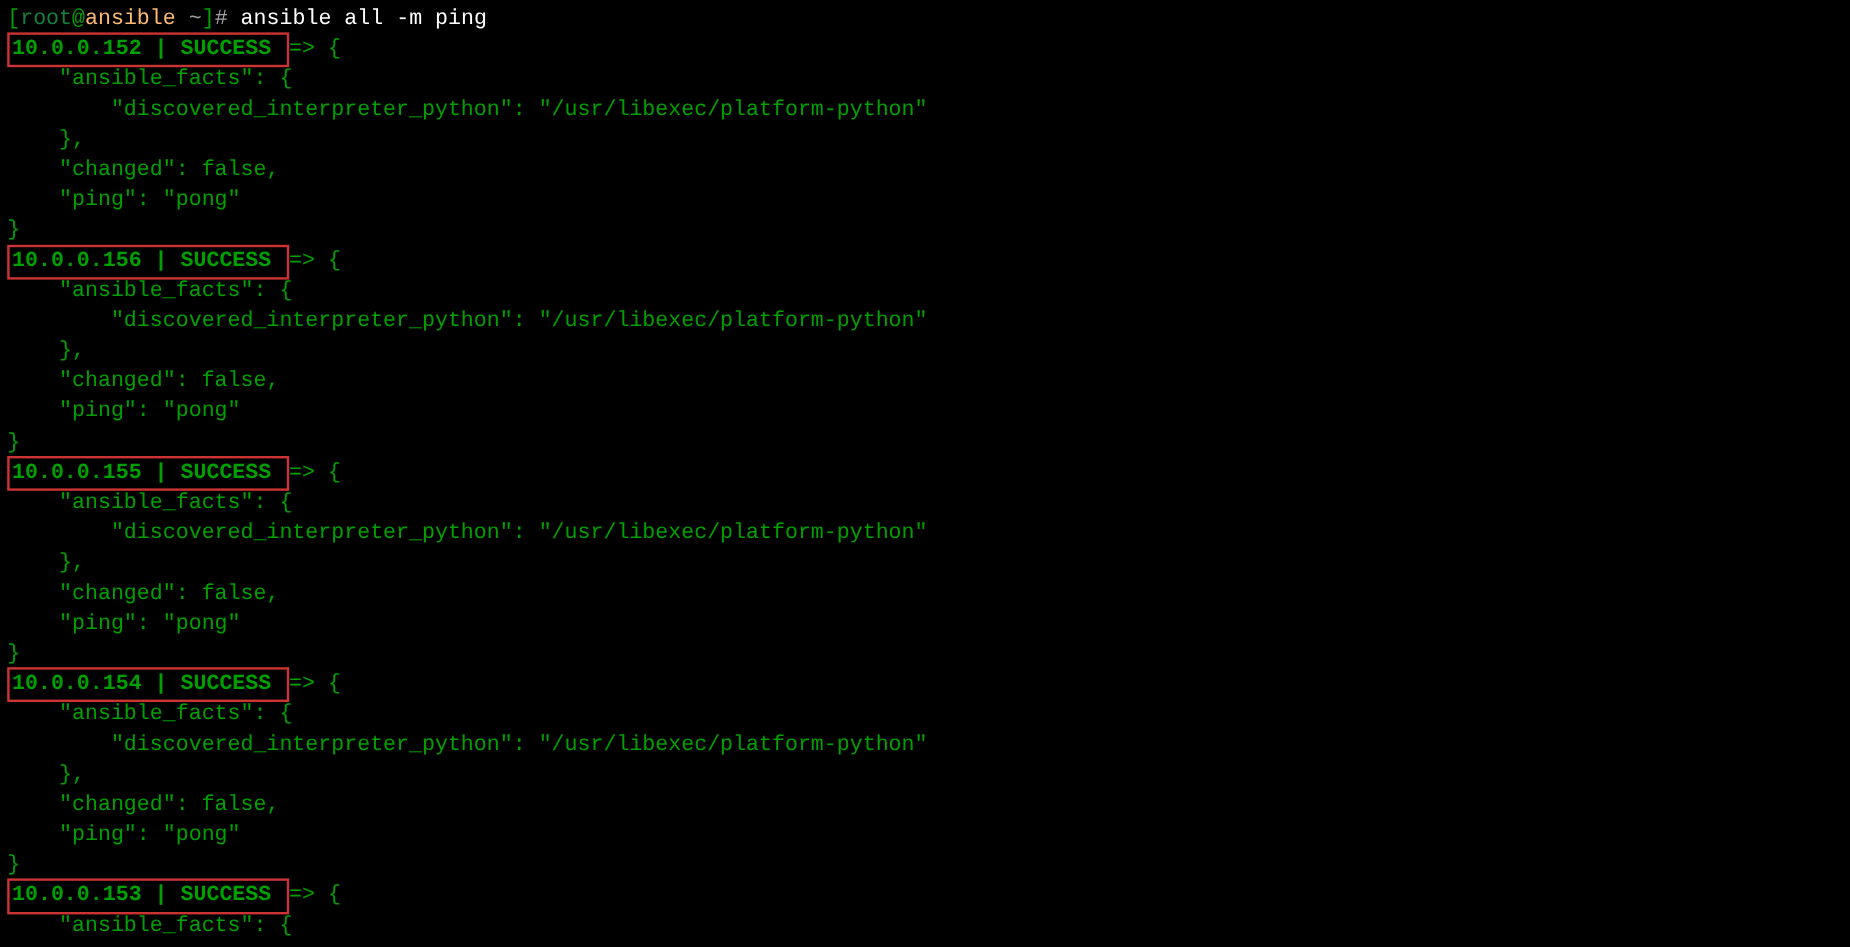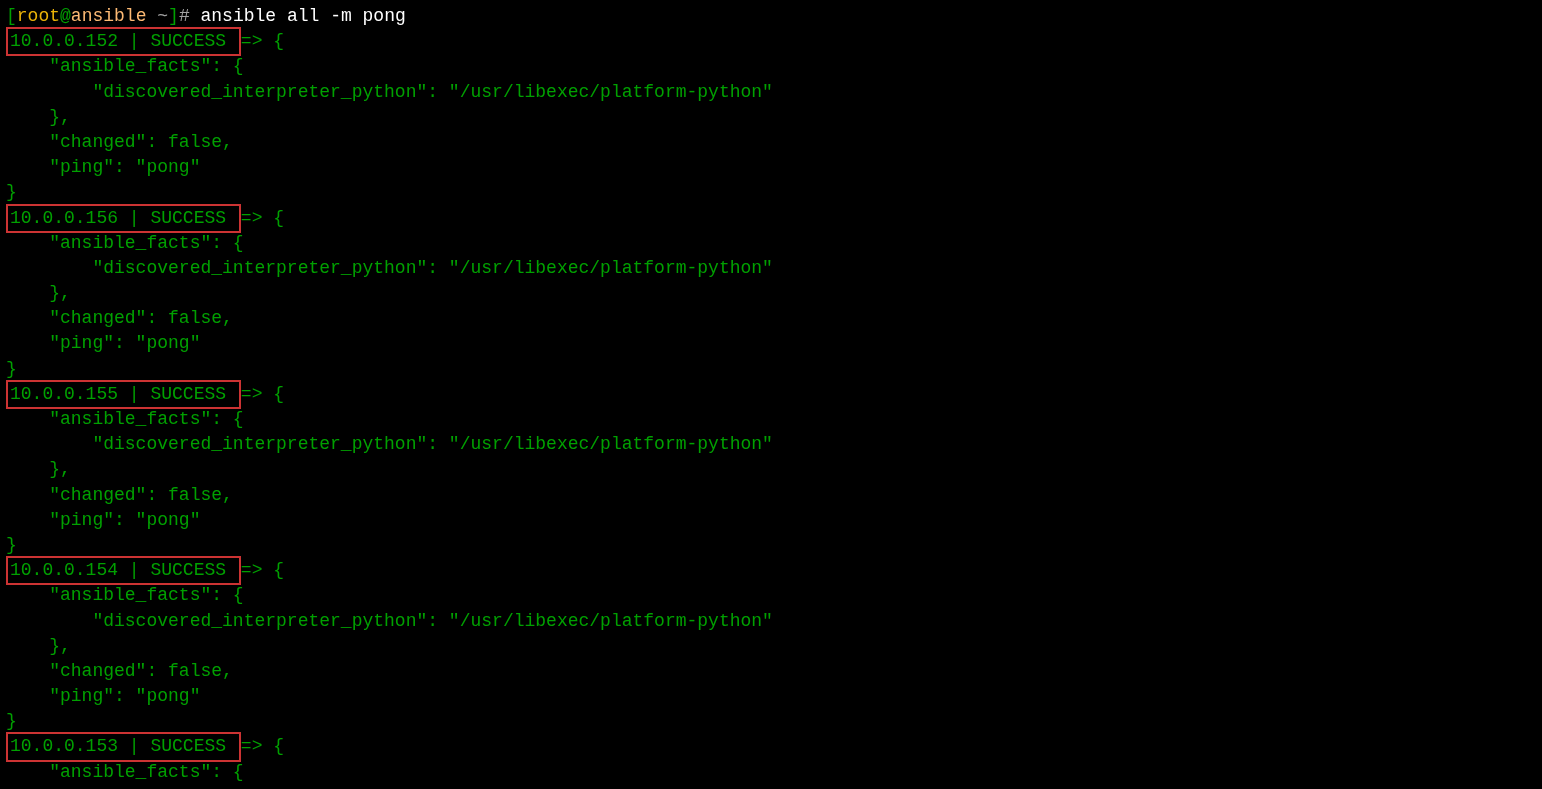--- a/index.html
+++ b/index.html
@@ -18,21 +18,21 @@
       height: 789px;
       overflow: hidden;
     }
     .prompt-line {
       white-space: pre;
     }
     .bracket {
       color: #00a000;
     }
     .user {
-      color: #eab308;
+      color: #15803d;
     }
     .at {
       color: #00a000;
     }
     .host {
       color: #fdba74;
     }
     .tilde {
       color: #a0a0a0;
     }
@@ -44,33 +44,34 @@
     }
     .result-line {
       white-space: pre;
       color: #00a000;
     }
     .highlighted {
       border: 2px solid #cc3333;
       display: inline-block;
       padding: 0px 2px;
       margin: -2px 0;
+      font-weight: bold;
     }
     .host-ip {
       color: #00a000;
     }
     .json-text {
       color: #00a000;
     }
   </style>
 </head>
 <body>
 
 <div>
-  <div class="prompt-line"><span class="bracket">[</span><span class="user">root</span><span class="at">@</span><span class="host">ansible</span><span class="bracket"> </span><span class="tilde">~</span><span class="bracket">]</span><span class="hash"># </span><span class="command">ansible all -m pong</span></div>
+  <div class="prompt-line"><span class="bracket">[</span><span class="user">root</span><span class="at">@</span><span class="host">ansible</span><span class="bracket"> </span><span class="tilde">~</span><span class="bracket">]</span><span class="hash"># </span><span class="command">ansible all -m ping</span></div>
 
   <div>
     <div class="result-line"><span class="highlighted"><span class="host-ip">10.0.0.152 | SUCCESS </span></span><span class="json-text">=&gt; {</span></div>
     <div class="result-line json-text">    "ansible_facts": {</div>
     <div class="result-line json-text">        "discovered_interpreter_python": "/usr/libexec/platform-python"</div>
     <div class="result-line json-text">    },</div>
     <div class="result-line json-text">    "changed": false,</div>
     <div class="result-line json-text">    "ping": "pong"</div>
     <div class="result-line json-text">}</div>
   </div>

